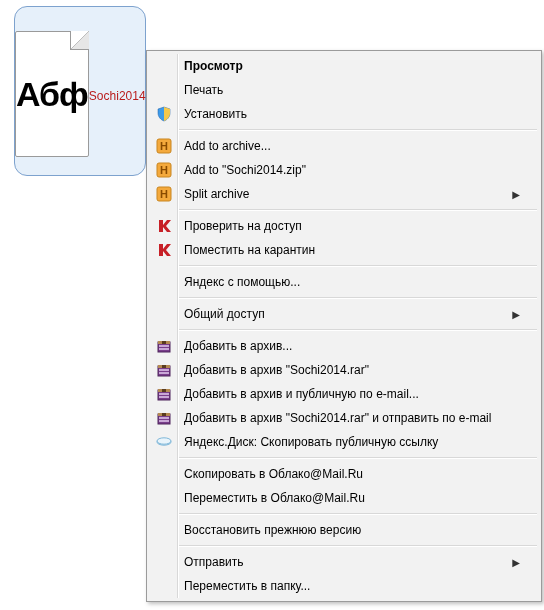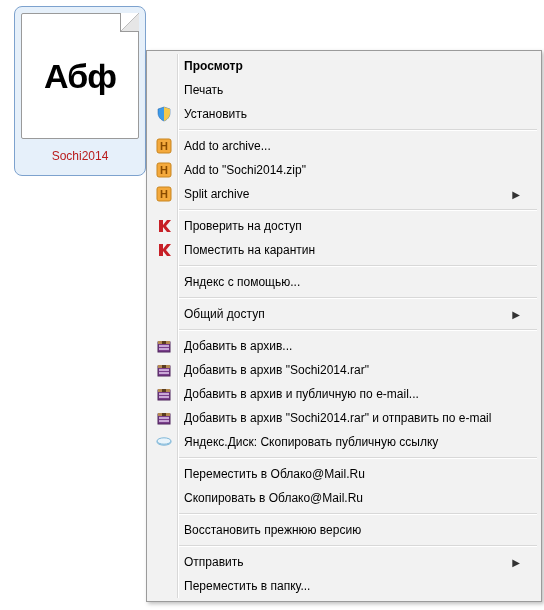--- a/index.html
+++ b/index.html
@@ -1,17 +1,17 @@
 <!DOCTYPE html>
 <html><head>
 <meta charset="utf-8">
 <style>
   html,body{margin:0;padding:0;width:544px;height:610px;background:#fff;font-family:"Segoe UI",Tahoma,Arial,sans-serif;font-size:12px;color:#000;overflow:hidden;}
   
-  .file-tile{position:absolute;left:14px;top:6px;width:130px;height:168px;border:1px solid #7da2ce;background:#e6f0fa;border-radius:8px;display:flex;flex-direction:column;align-items:center;}
+  .file-tile{position:absolute;left:14px;top:6px;width:130px;height:168px;border:1px solid #7da2ce;background:#e6f0fa;border-radius:13px;display:flex;flex-direction:row;align-items:center;}
   .file-thumb{margin-top:6px;width:116px;height:124px;background:#fff;border:1px solid #9a9a9a;border-radius:2px;display:flex;align-items:center;justify-content:center;position:relative;}
   .file-thumb .fold{position:absolute;top:-1px;right:-1px;width:18px;height:18px;background:linear-gradient(135deg,#fff 0%,#fff 48%,#bdbdbd 50%,#e6e6e6 52%,#e6e6e6 100%);border-left:1px solid #9a9a9a;border-bottom:1px solid #9a9a9a;}
   .file-thumb .glyph{font-family:"Arial Black",Arial,sans-serif;font-weight:900;font-size:34px;letter-spacing:-1px;color:#000;}
   .file-label{margin-top:10px;font-size:12px;color:#b91c1c;}
   
   .ctxmenu{position:absolute;left:146px;top:50px;width:390px;background:#f2f2f2;border:1px solid #9b9b9b;box-shadow:2px 2px 4px rgba(0,0,0,0.25);padding:3px 2px;}
   .ctxmenu .gutter-line{position:absolute;left:30px;top:3px;bottom:3px;width:0;border-left:1px solid #d8d8d8;border-right:1px solid #ffffff;}
   .item{position:relative;height:22px;display:flex;align-items:center;padding-left:34px;padding-right:18px;border:1px solid transparent;border-radius:2px;white-space:nowrap;}
   .item.bold .label{font-weight:700;}
   .item .label{flex:1;overflow:hidden;text-overflow:ellipsis;}
@@ -170,24 +170,24 @@
           <ellipse cx="8" cy="8" rx="7" ry="3.2" fill="#cfe6f5" stroke="#7fb7d9"></ellipse>
           <ellipse cx="8" cy="7" rx="7" ry="3.2" fill="#e9f4fb" stroke="#7fb7d9"></ellipse>
         </svg>
     </span>
     <span class="label">Яндекс.Диск: Скопировать публичную ссылку</span>
   </div>
 
   <div class="sep"></div>
 
   <div class="item">
+    <span class="label">Скопировать в Облако@Mail.Ru</span>
+  </div>
+  <div class="item">
     <span class="label">Переместить в Облако@Mail.Ru</span>
-  </div>
-  <div class="item">
-    <span class="label">Скопировать в Облако@Mail.Ru</span>
   </div>
 
   <div class="sep"></div>
 
   <div class="item">
     <span class="label">Восстановить прежнюю версию</span>
   </div>
 
   <div class="sep"></div>
 

